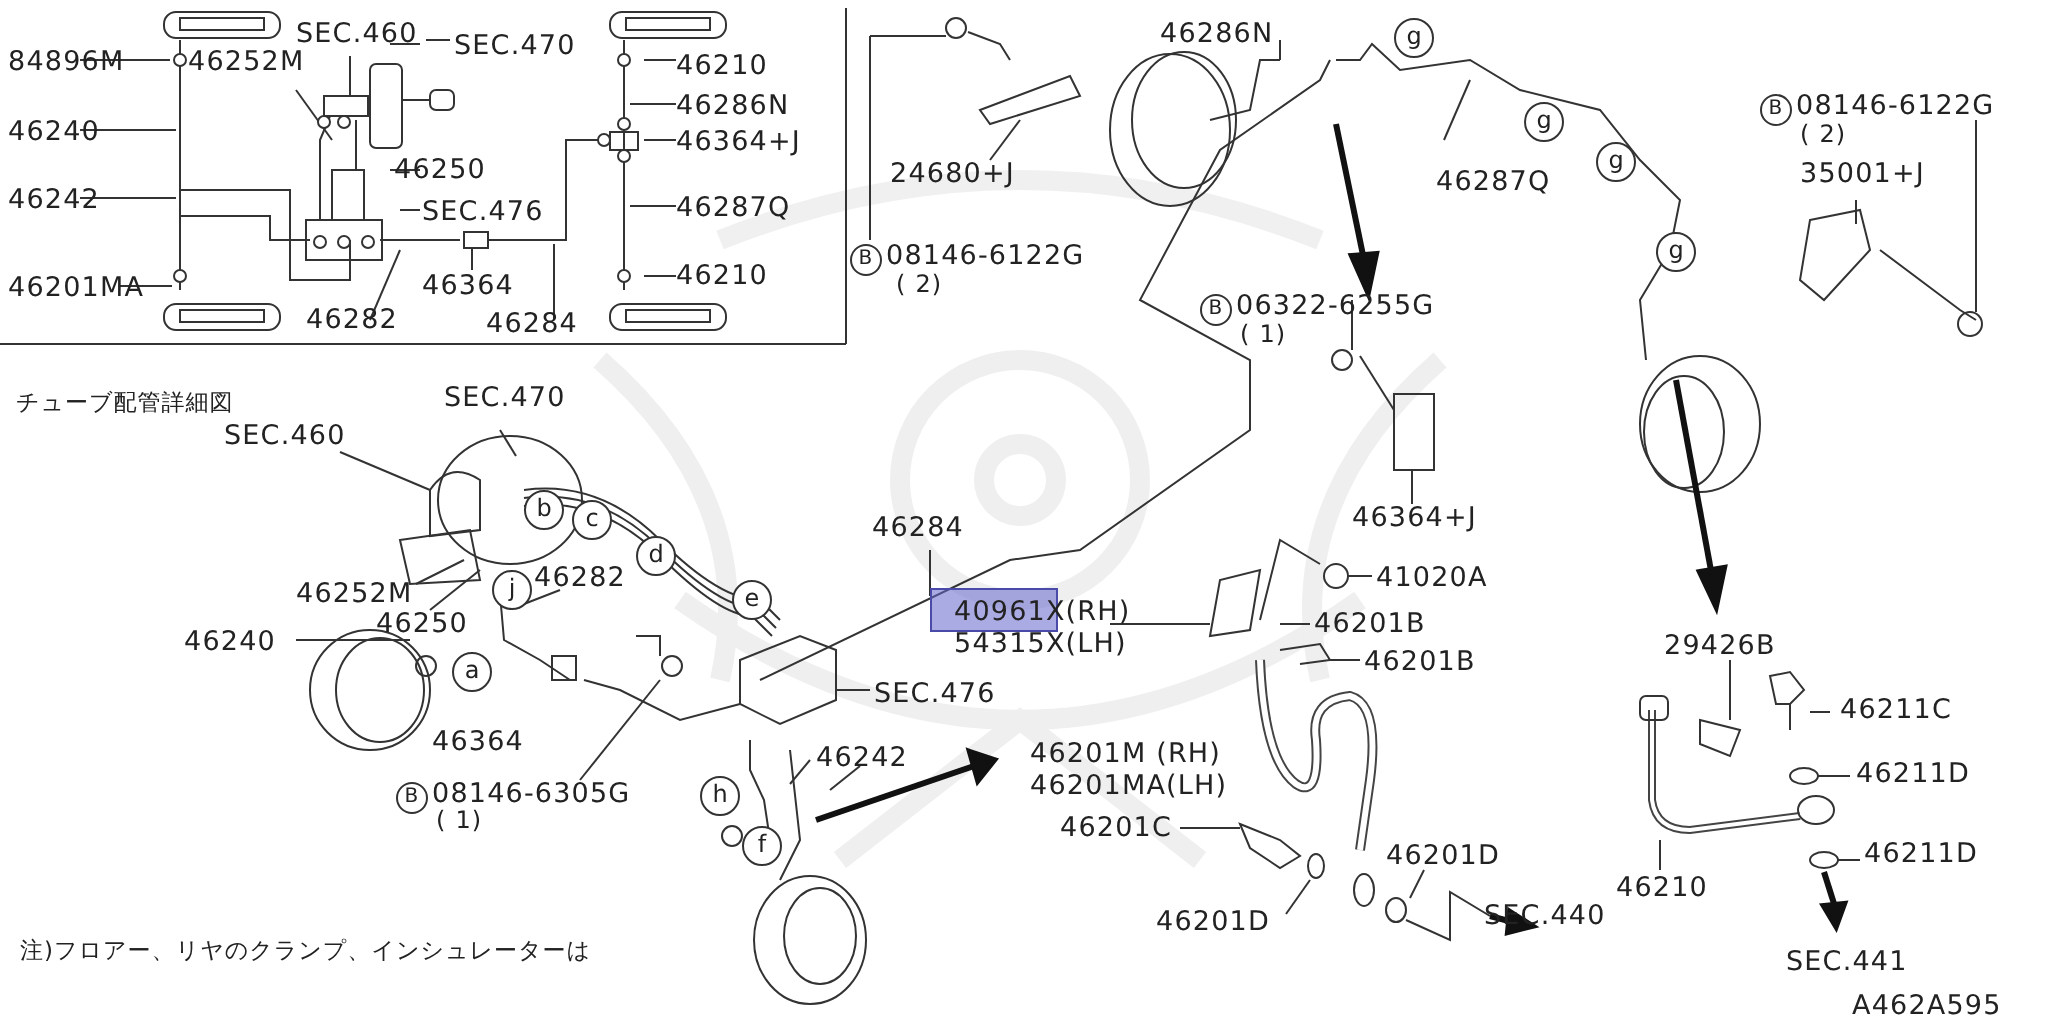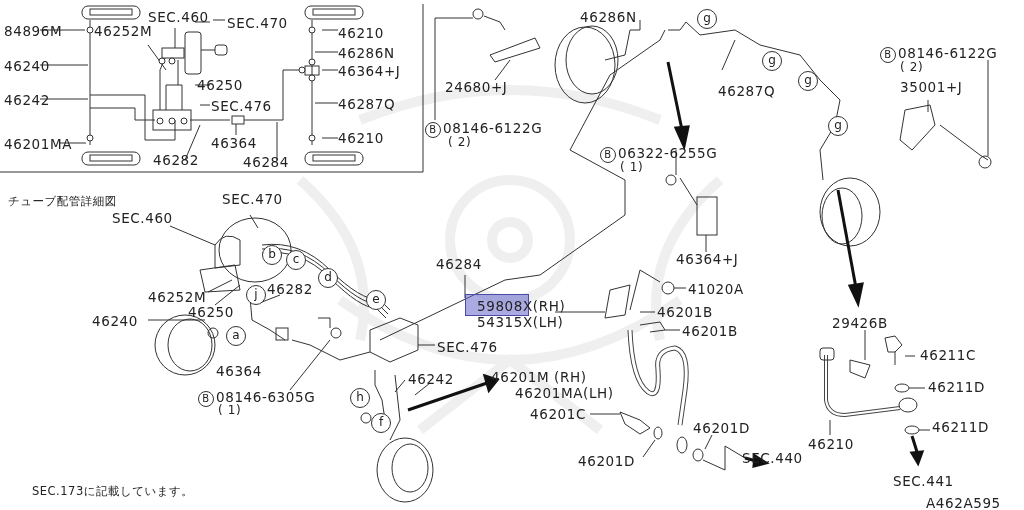--- a/index.html
+++ b/index.html
@@ -245,25 +245,25 @@
 <div class="lbl" style="left:148px;top:290px">46252M</div>
 <div class="lbl" style="left:267px;top:282px">46282</div>
 <div class="lbl" style="left:188px;top:305px">46250</div>
 <div class="lbl" style="left:92px;top:314px">46240</div>
 <div class="lbl" style="left:216px;top:364px">46364</div>
 <div class="lbl" style="left:198px;top:390px"><span class="bmark">B</span><span>08146-6305G</span></div>
 <div class="lbl sm" style="left:218px;top:403px">( 1)</div>
 
 <div class="lbl" style="left:436px;top:257px">46284</div>
 <div class="hl" style="left:465px;top:294px;width:62px;height:20px"></div>
-<div class="lbl" style="left:477px;top:299px"><span>59808</span><span>X(RH)</span></div>
+<div class="lbl" style="left:477px;top:299px"><span>40961</span><span>X(RH)</span></div>
 <div class="lbl" style="left:477px;top:315px">54315X(LH)</div>
 <div class="lbl" style="left:437px;top:340px">SEC.476</div>
 <div class="lbl" style="left:408px;top:372px">46242</div>
-<div class="lbl" style="left:491px;top:370px">46201M (RH)</div>
+<div class="lbl" style="left:515px;top:370px">46201M (RH)</div>
 <div class="lbl" style="left:515px;top:386px">46201MA(LH)</div>
 <div class="lbl" style="left:530px;top:407px">46201C</div>
 <div class="lbl" style="left:578px;top:454px">46201D</div>
 <div class="lbl" style="left:693px;top:421px">46201D</div>
 <div class="lbl" style="left:742px;top:451px">SEC.440</div>
 
 <div class="lbl" style="left:688px;top:282px">41020A</div>
 <div class="lbl" style="left:657px;top:305px">46201B</div>
 <div class="lbl" style="left:682px;top:324px">46201B</div>
 <div class="lbl" style="left:676px;top:252px">46364+J</div>
@@ -293,15 +293,15 @@
 <div class="callout" style="left:318px;top:268px">d</div>
 <div class="callout" style="left:366px;top:290px">e</div>
 <div class="callout" style="left:246px;top:285px">j</div>
 <div class="callout" style="left:350px;top:388px">h</div>
 <div class="callout" style="left:371px;top:413px">f</div>
 <div class="callout" style="left:697px;top:9px">g</div>
 <div class="callout" style="left:762px;top:51px">g</div>
 <div class="callout" style="left:798px;top:71px">g</div>
 <div class="callout" style="left:828px;top:116px">g</div>
 
-<div class="lbl jp" style="left:32px;top:484px">SEC.173に記載しています。</div>
+<div class="lbl jp" style="left:10px;top:468px">注)フロアー、リヤのクランプ、インシュレーターは</div>
 
 </div>
 
 </body></html>

